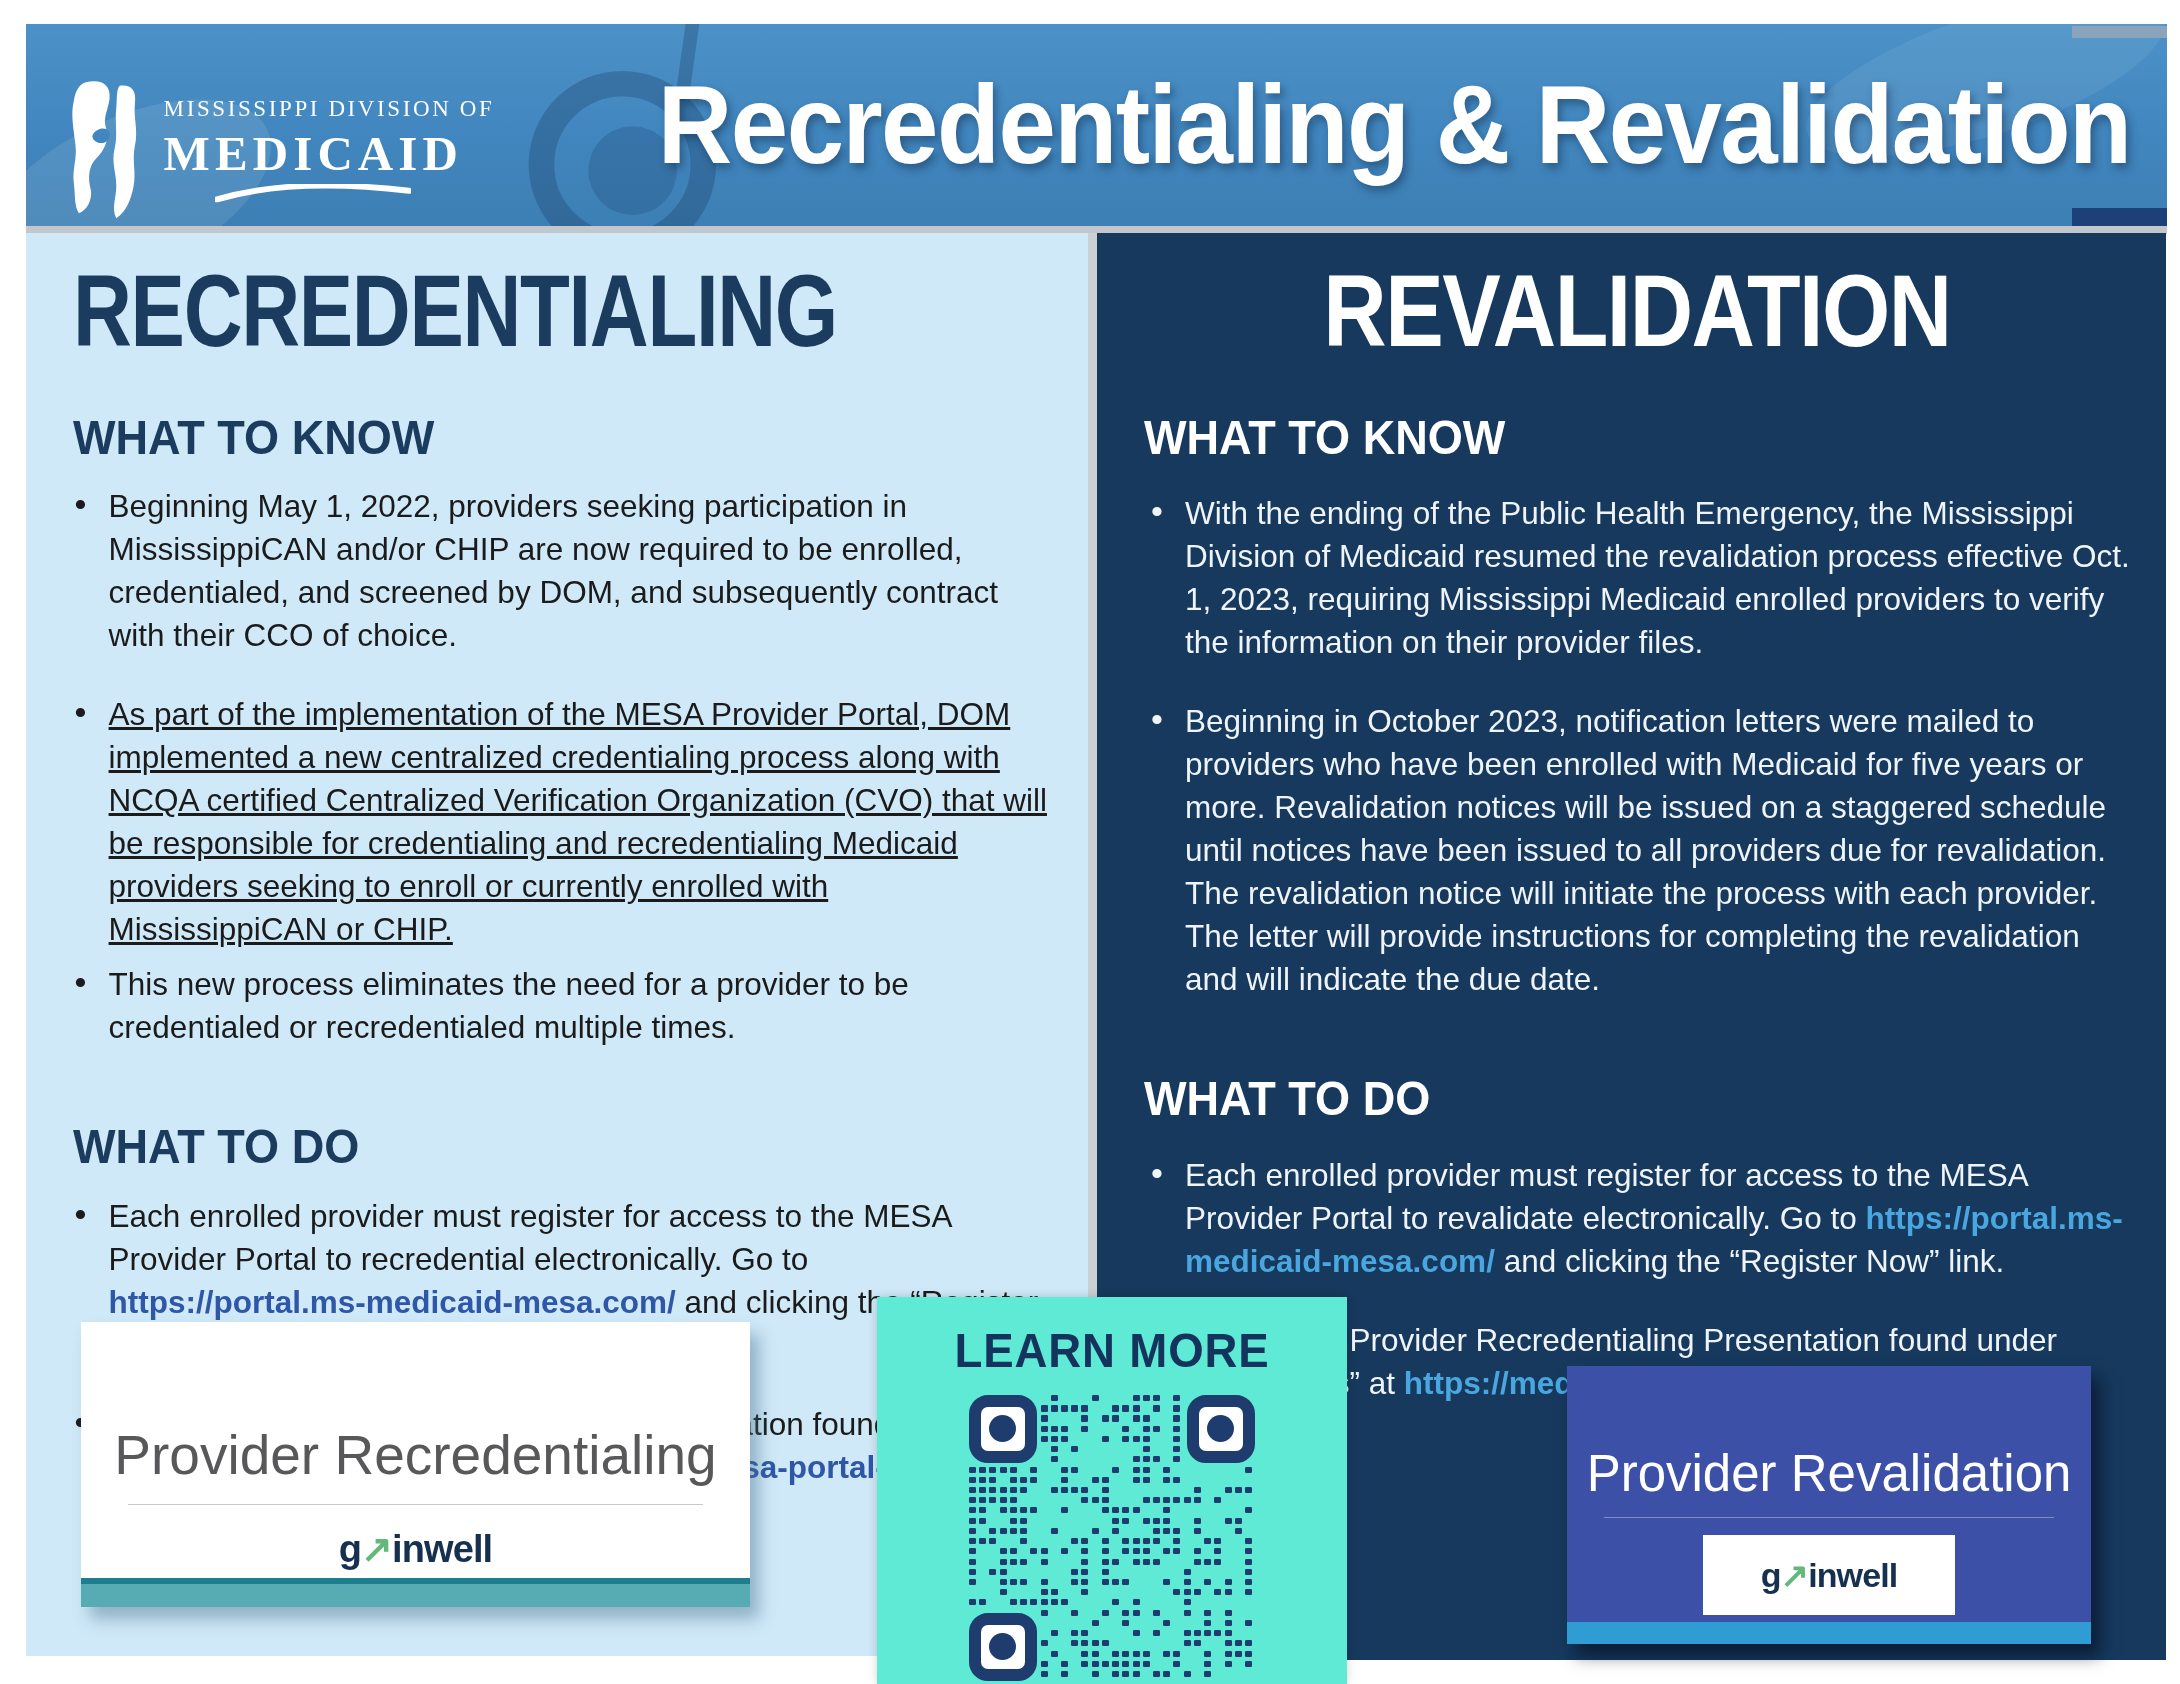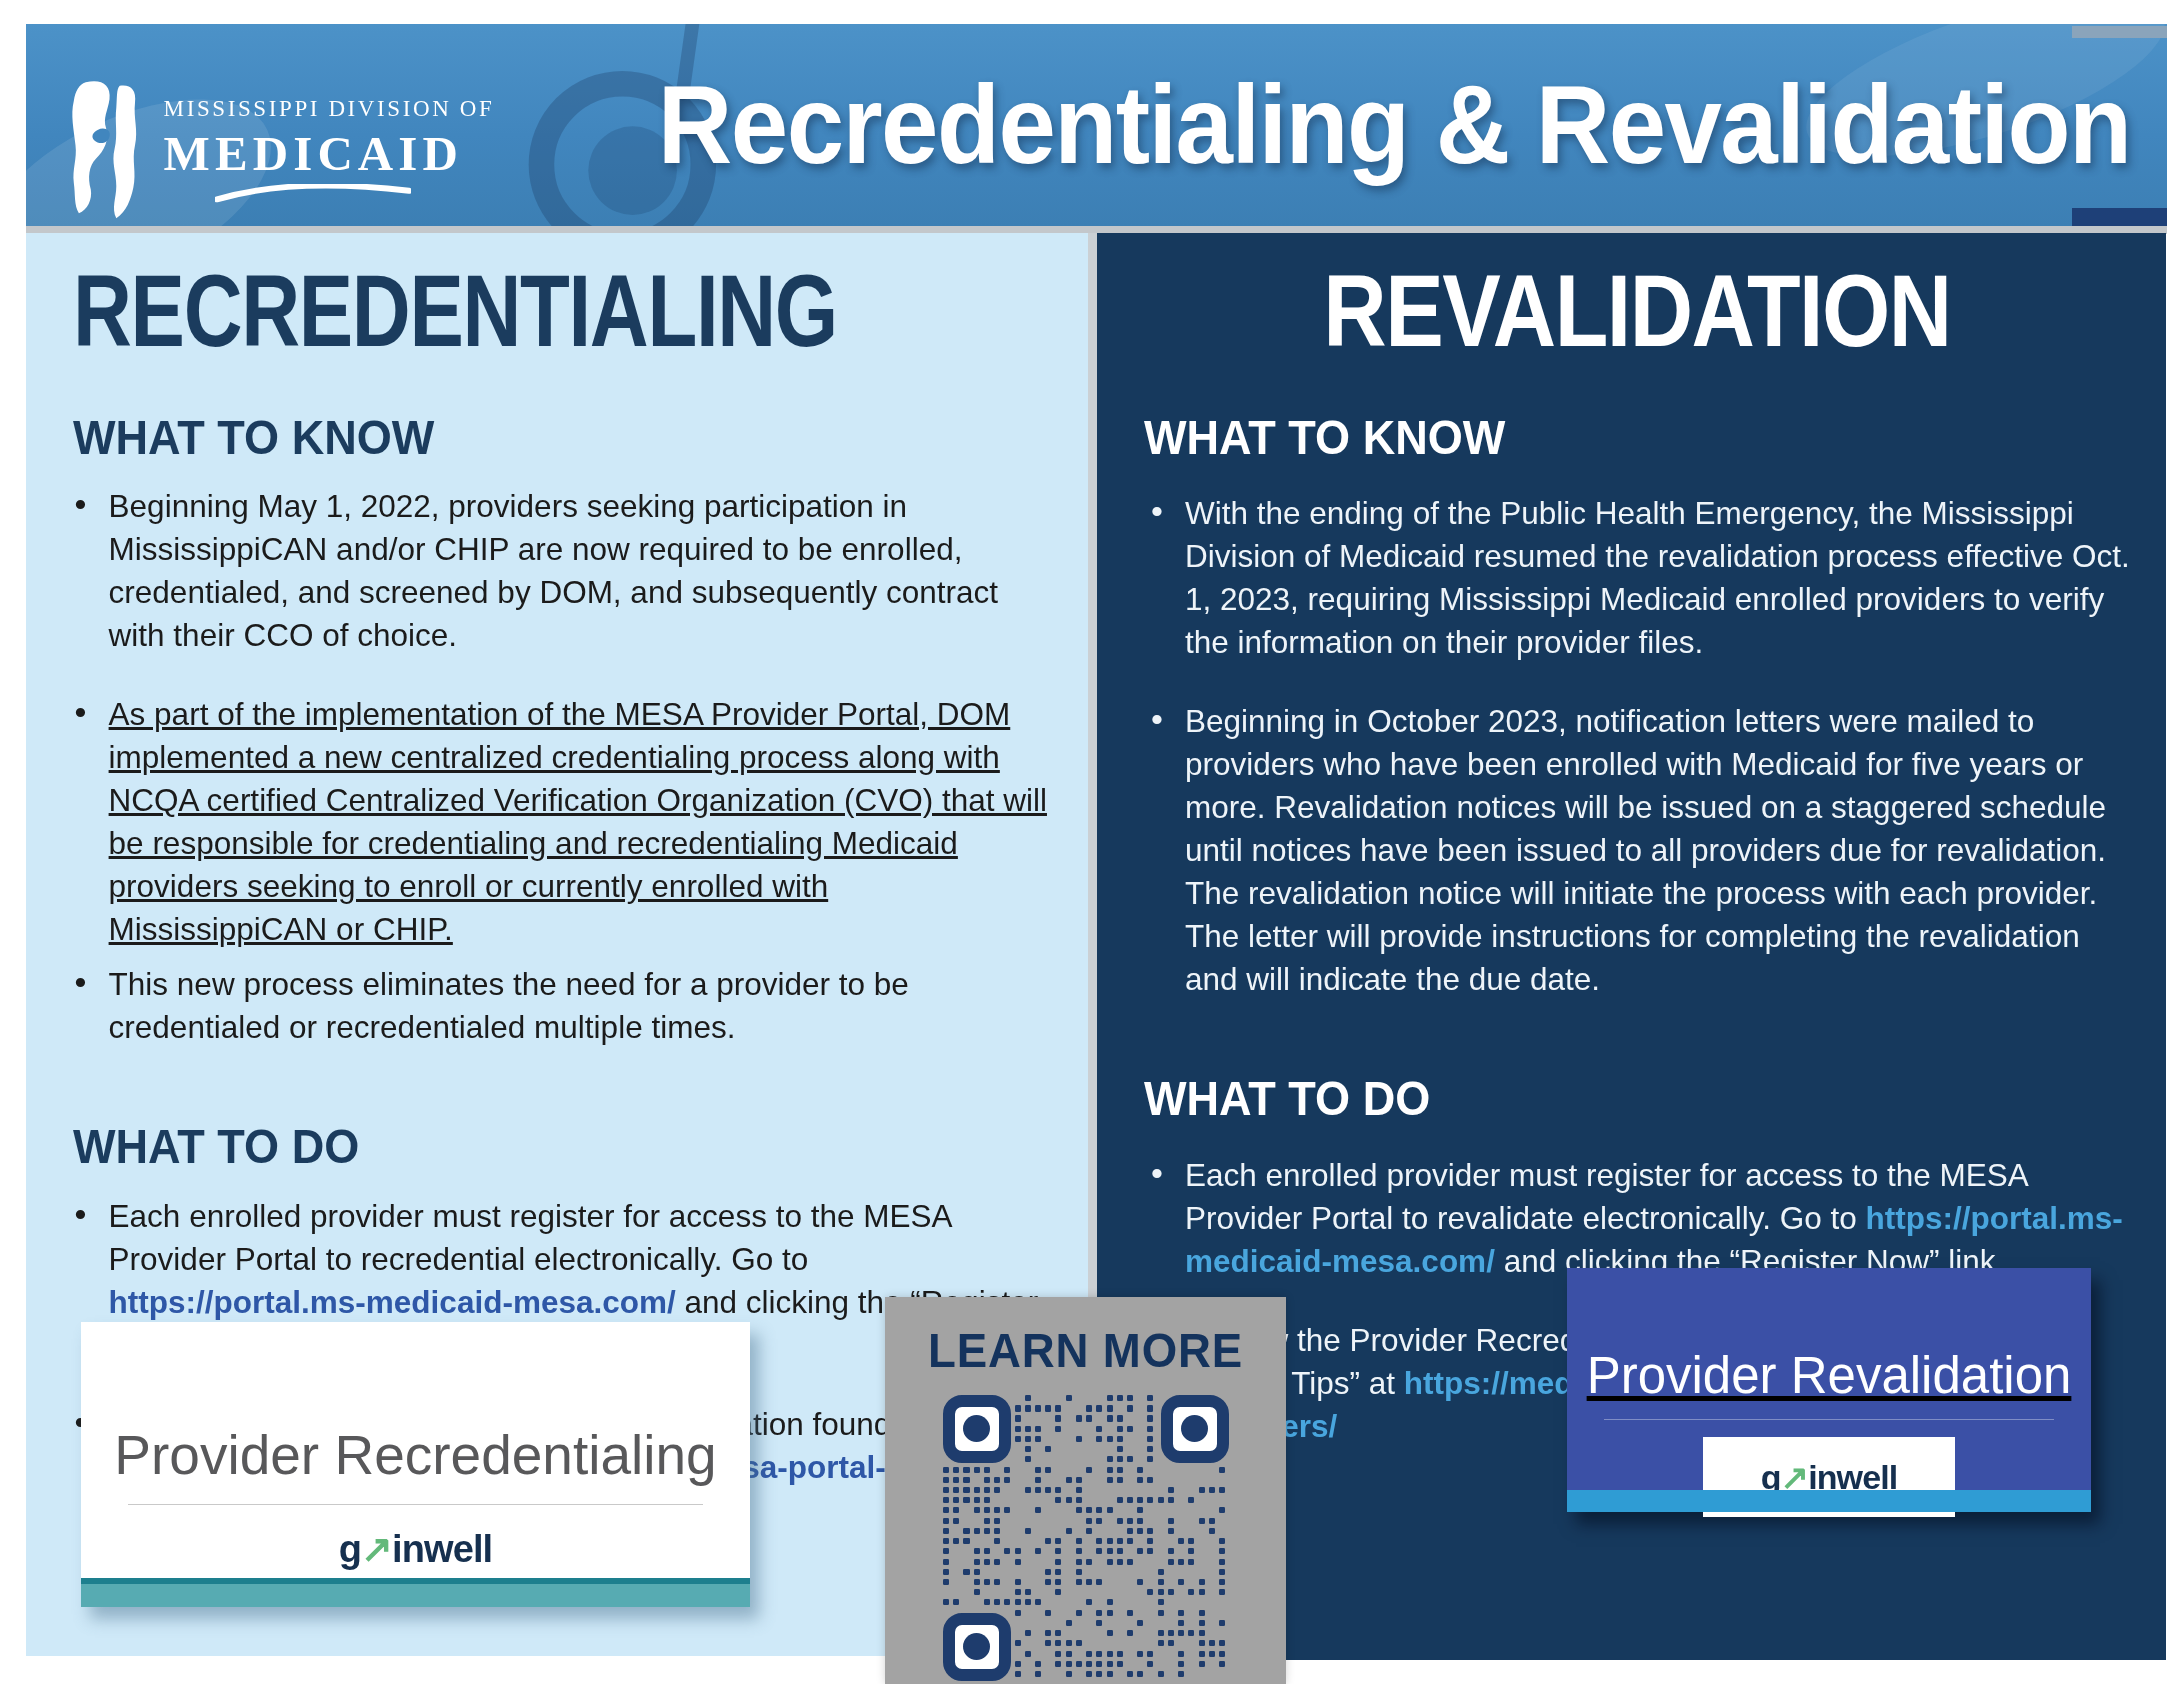--- a/index.html
+++ b/index.html
@@ -60,32 +60,32 @@
   .card-left{left:81px;top:1322px;width:669px;height:285px;background:#ffffff;
              box-shadow:8.5px 12px 15.3px rgba(70,110,140,.45);}
   .card-left .slide-title{margin-top:101px;text-align:center;font-size:55px;color:#58585a;letter-spacing:0;}
   .slide-rule{width:86%;margin:17px auto 0;border-top:1.7px solid #c9c9c9;height:0;}
   .gainwell{text-align:center;font-size:38px;font-weight:700;color:#16304f;letter-spacing:-0.9px;}
   .card-left .gainwell{margin-top:22px;}
   .gw-arrow{color:#63b97a;font-weight:800;}
   .teal-bar{position:absolute;left:0;bottom:0;width:100%;height:29px;background:#57abb2;
             border-top:6px solid #1d7f8e;box-sizing:border-box;}
 
-  .card-right{left:1567px;top:1268px;width:524px;height:244px;background:#3b50a6;
-              box-shadow:8.5px 12px 15.3px rgba(0,10,25,.55);text-decoration:underline;}
+  .card-right{left:1567px;top:1366px;width:524px;height:278px;background:#3b50a6;
+              box-shadow:8.5px 12px 15.3px rgba(0,10,25,.55);}
   .card-right .slide-title{margin-top:78px;text-align:center;font-size:51px;color:#ffffff;}
   .slide-rule.light{border-top:0.9px solid rgba(255,255,255,.35);margin-top:13.6px;}
   .gainwell-box{width:252px;height:80px;background:#ffffff;margin:17px auto 0;
                 display:flex;align-items:center;justify-content:center;}
   .gainwell-box .gainwell{font-size:34px;}
   .blue-bar{position:absolute;left:0;bottom:0;width:100%;height:22px;background:#2f9cd4;}
 
   
-  .learn-panel{position:absolute;left:877px;top:1297px;width:401px;height:387px;background:#a3a3a3;
-               box-shadow:0 0 8.5px rgba(0,0,0,.18);margin-left:8px;}
+  .learn-panel{position:absolute;left:877px;top:1297px;width:470px;height:387px;background:#5eead4;
+               box-shadow:0 0 8.5px rgba(0,0,0,.18);}
   .learn-title{margin-top:25.6px;text-align:center;font-size:48px;font-weight:800;color:#14335d;
                letter-spacing:0.9px;transform:scaleX(.95);transform-origin:50% 50%;white-space:nowrap;}
   .qr{position:relative;width:286px;height:286px;margin:17px auto 0;}
   .qdot{position:absolute;width:6.8px;height:6.8px;border-radius:1.3px;background:#1e3c6d;}
   .finder{position:absolute;width:68px;height:68px;box-sizing:border-box;border:12px solid #1e3c6d;
           border-radius:19px;background:#ffffff;}
   .finder::after{content:"";position:absolute;left:50%;top:50%;width:27px;height:27px;margin:-13.6px 0 0 -13.6px;
                  border-radius:50%;background:#1e3c6d;}
   .f-tl{left:0;top:0;} .f-tr{right:0;top:0;} .f-bl{left:0;bottom:0;}
 </style>

